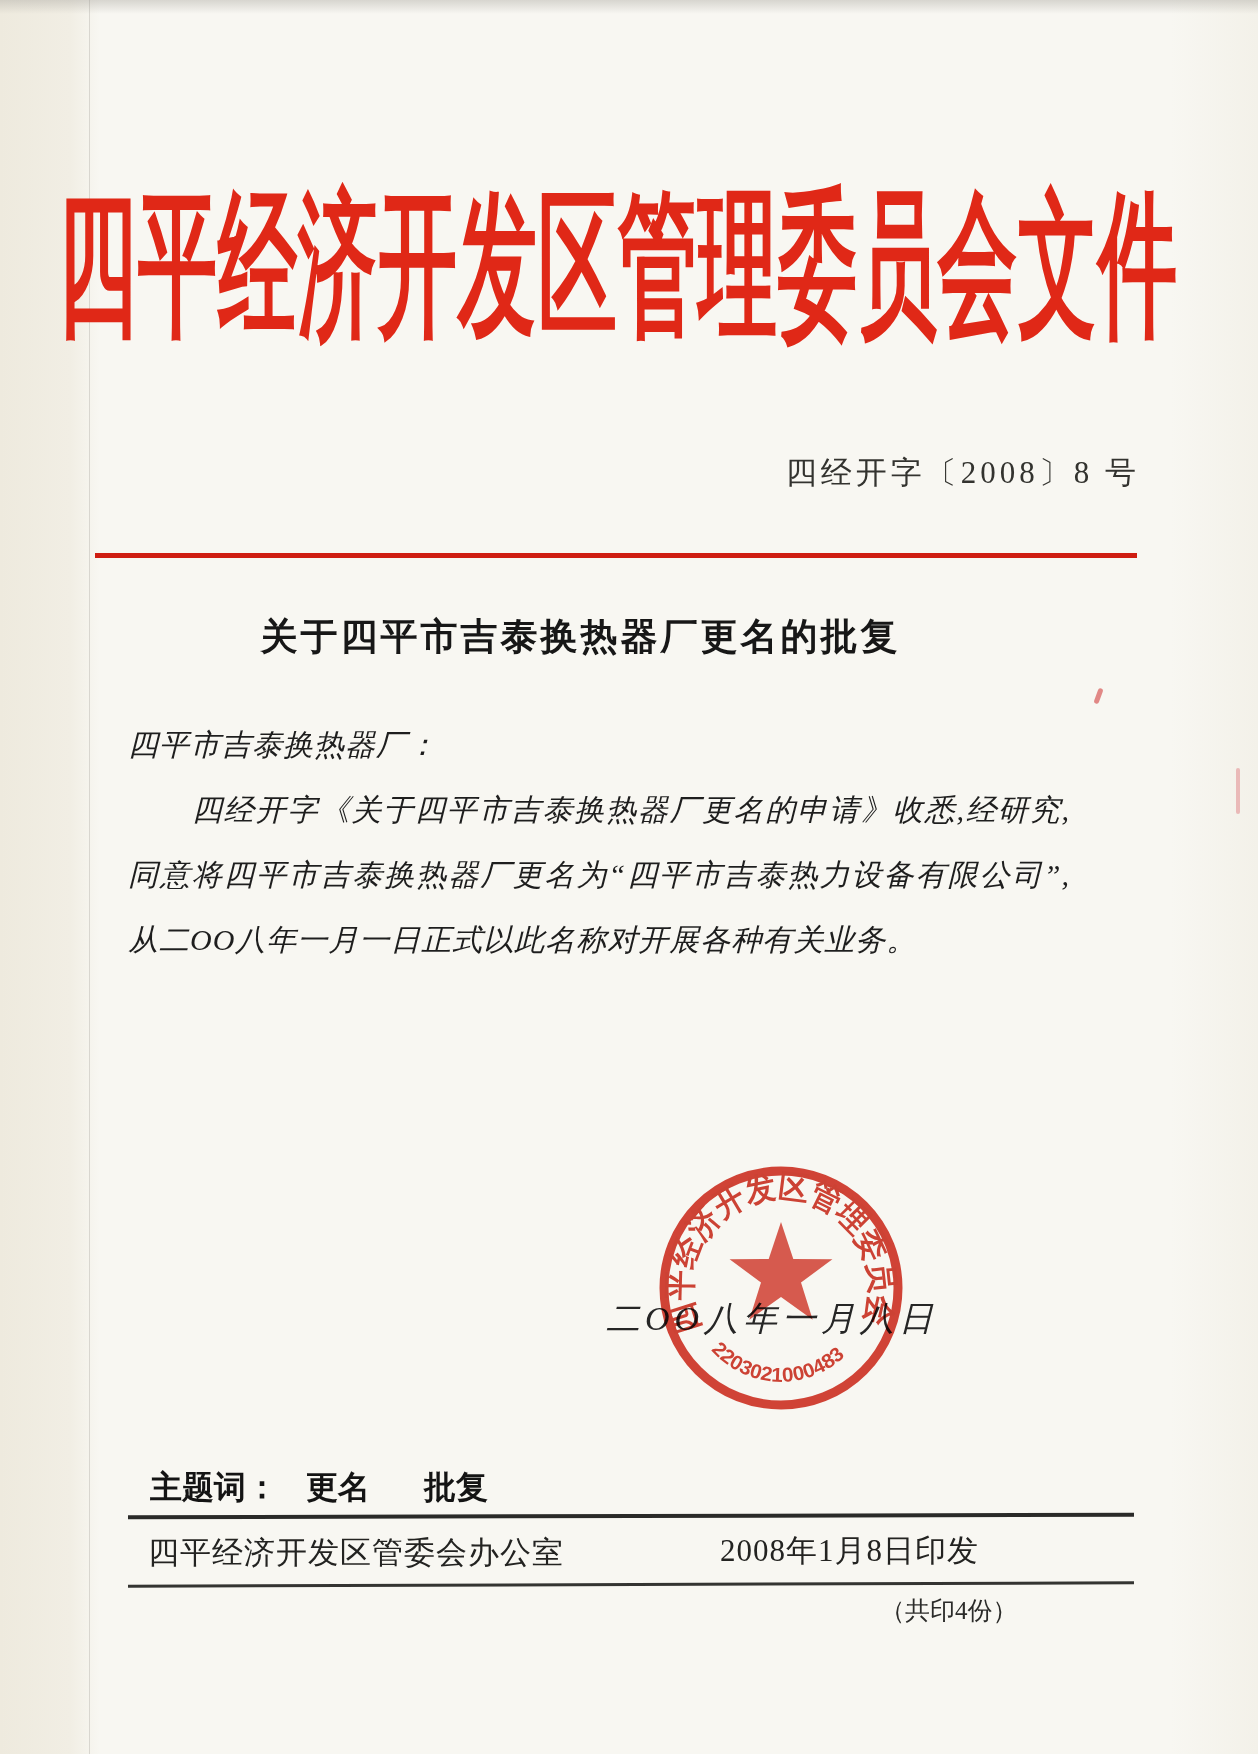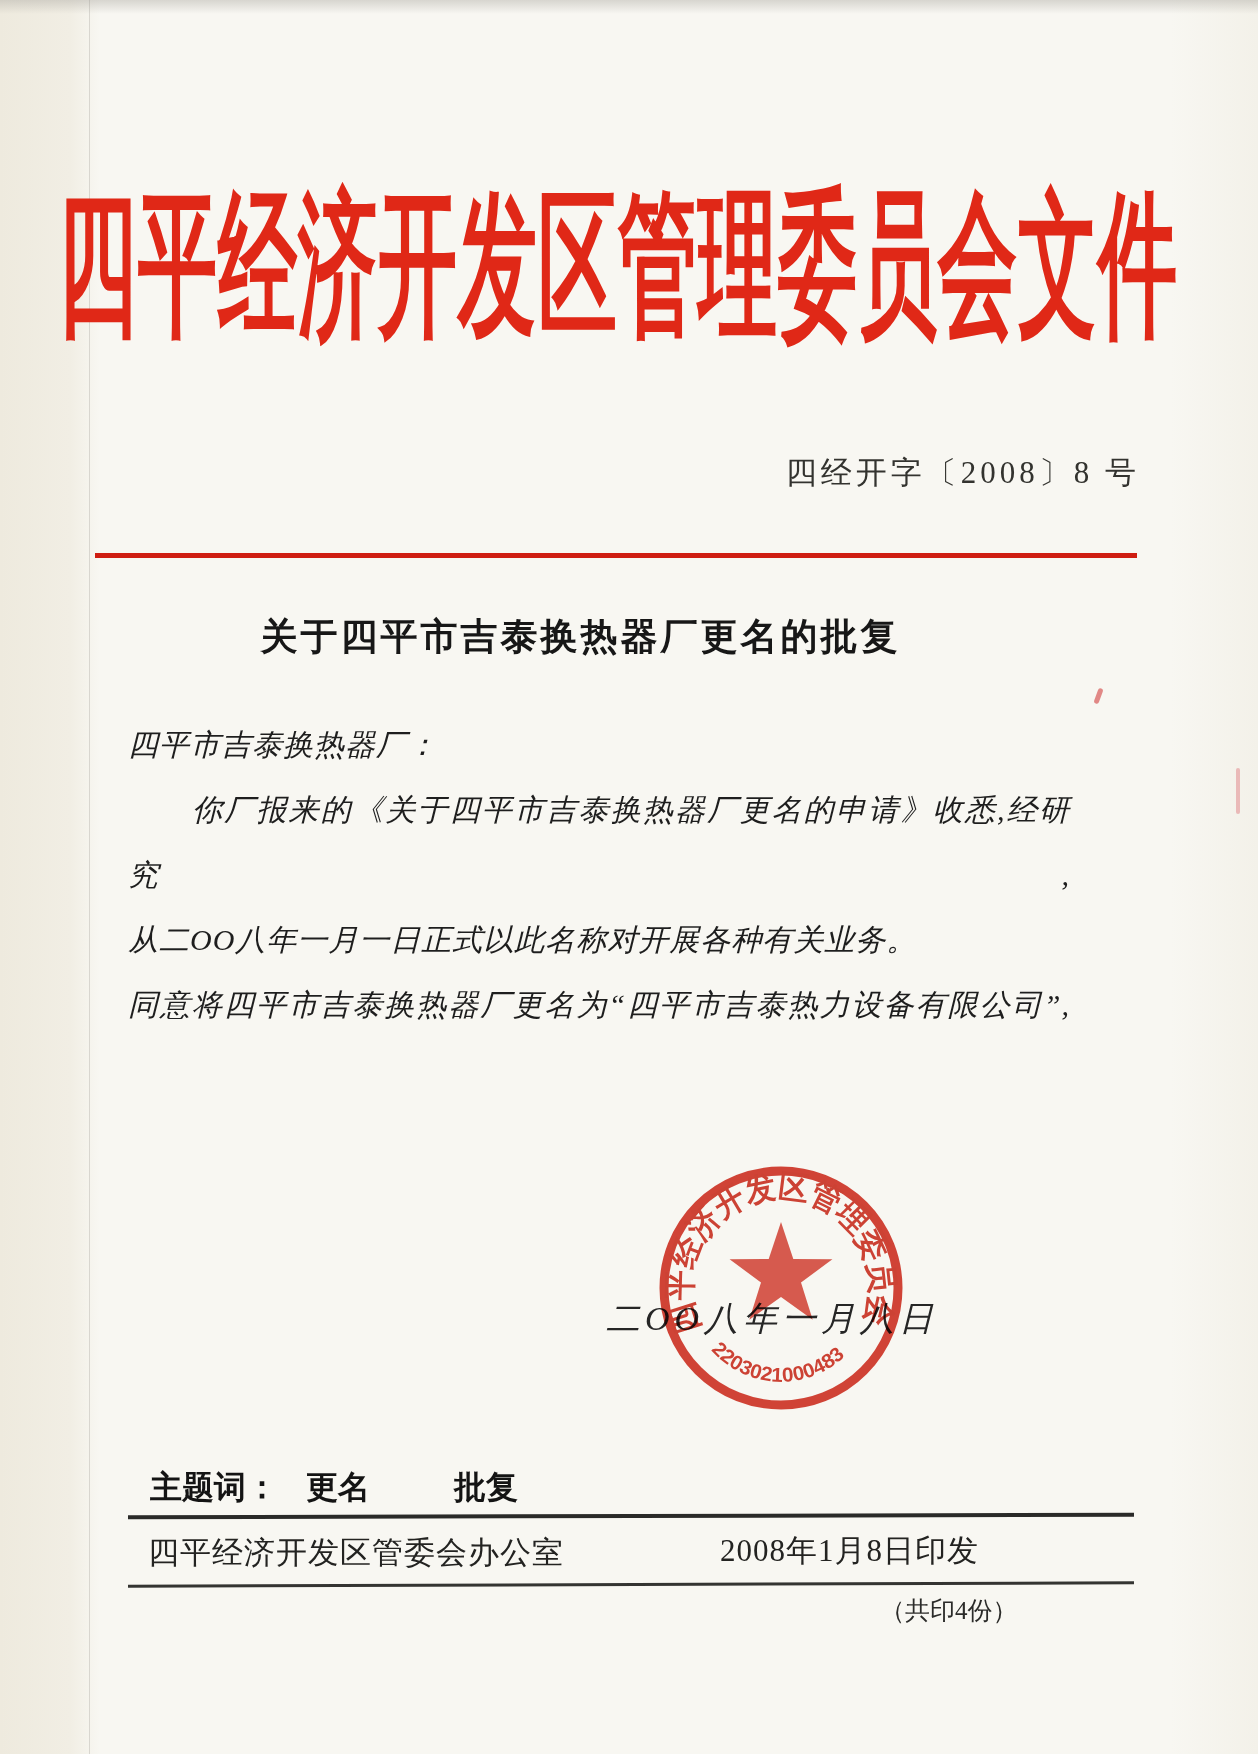--- a/index.html
+++ b/index.html
@@ -63,21 +63,21 @@
   .seal{
     position:absolute;left:653px;top:1160px;width:256px;height:256px;
     mix-blend-mode:multiply;opacity:.93;
   }
   .keywords{
     position:absolute;left:150px;top:1466px;
     font-family:"Liberation Sans","DejaVu Sans",sans-serif;
     font-weight:bold;font-size:32px;color:#141414;white-space:nowrap;
   }
   .keywords .term1{margin-left:28px;}
-  .keywords .term2{margin-left:84px;font-family:Liberation Mono, monospace;}
+  .keywords .term2{margin-left:54px;font-family:Liberation Mono, monospace;}
   .black-rule-1{
     position:absolute;left:128px;top:1514px;width:1006px;height:4px;
     background:#2a2a28;transform:rotate(-0.15deg);
   }
   .black-rule-2{
     position:absolute;left:128px;top:1583px;width:1006px;height:3px;
     background:#343432;transform:rotate(-0.2deg);
   }
   .footer-issuer{
     position:absolute;left:148px;top:1532px;
@@ -112,23 +112,23 @@
   </div>
 
   <div class="doc-number">四经开字〔2008〕8 号</div>
 
   <div class="red-rule"></div>
 
   <div class="subject-title">关于四平市吉泰换热器厂更名的批复</div>
 
   <div class="body-text">
     <div class="line">四平市吉泰换热器厂：</div>
-    <div class="line just indent">你厂报来的《关于四平市吉泰换热器厂更名的申请》收悉,经研究,</div>
+    <div class="line just indent">四经开字《关于四平市吉泰换热器厂更名的申请》收悉,经研究,</div>
+    <div class="line just">同意将四平市吉泰换热器厂更名为“四平市吉泰热力设备有限公司”,</div>
     <div class="line">从二OO八年一月一日正式以此名称对开展各种有关业务。</div>
-    <div class="line just">同意将四平市吉泰换热器厂更名为“四平市吉泰热力设备有限公司”,</div>
   </div>
 
   <div class="date-line">二OO八年一月八日</div>
 
   <svg class="seal" viewBox="-128 -128 256 256" aria-hidden="true">
     <defs>
       <path id="ringPath" d="M -80.2,40.9 A 90,90 0 1 1 80.2,40.9" fill="none"></path>
       <path id="serialPath" d="M -70,62 A 93,93 0 0 0 70,62" fill="none"></path>
     </defs>
     <circle cx="0" cy="0" r="117" fill="none" stroke="#d3372a" stroke-width="9"></circle>

